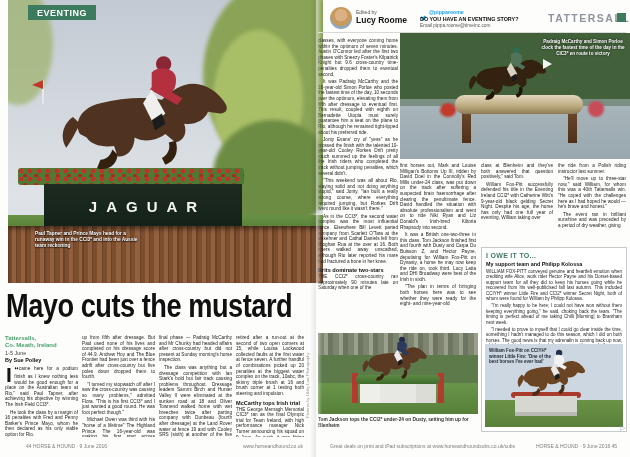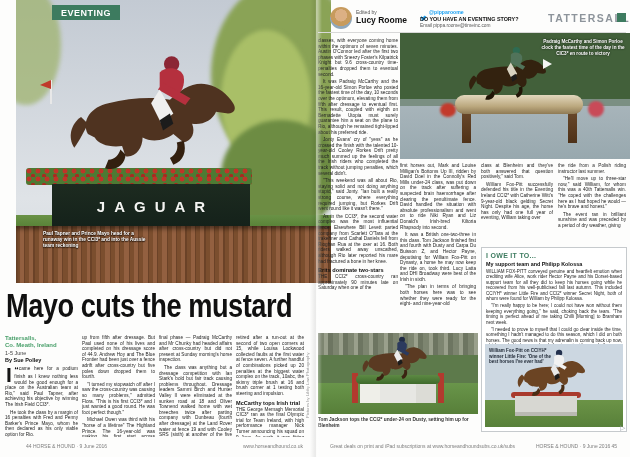--- a/index.html
+++ b/index.html
@@ -5,23 +5,23 @@
   html,body{margin:0;padding:0;background:#e9e9e9;}
   .spread{position:relative;width:630px;height:457px;background:#fdfdfc;overflow:hidden;
           font-family:"Liberation Sans", sans-serif;color:#1a1a1a;}
   .abs{position:absolute;}
   
   .bp{font-size:4.7px;line-height:5.6px;text-align:justify;margin:0 0 2px 0;color:#222;}
   .bp + .bp{text-indent:5px;}
   .subhead{font-size:5.6px;font-weight:bold;margin:3px 0 1px 0;color:#111;}
   .col{position:absolute;overflow:hidden;}
   
-  .hero{left:16px;top:0;width:315px;height:283px;overflow:hidden;background:linear-gradient(#c3cad3,#dfe3e7 70%,#d4dadf);}
+  .hero{left:8px;top:0;width:315px;height:283px;overflow:hidden;background:linear-gradient(#c3cad3,#dfe3e7 70%,#d4dadf);}
   .tag{left:28px;top:5px;background:#3d7b5f;color:#fff;font-weight:bold;font-size:9px;
-       letter-spacing:.5px;padding:3px 9px 2px 9px;z-index:30;margin-left:24px;}
+       letter-spacing:.5px;padding:3px 9px 2px 9px;z-index:30;}
   .tree{border-radius:50%;filter:blur(2px);}
   .flagpole{left:34px;top:80px;width:1.5px;height:24px;background:#e8e8e8;}
   .flagcloth{left:24px;top:80px;width:0;height:0;border-top:5px solid transparent;border-bottom:4px solid transparent;border-right:11px solid #c0392b;}
   .flowers{left:10px;top:168px;width:226px;height:17px;background-color:#4e7a33;
      background-image:radial-gradient(circle at 3px 3px,#c03428 2.1px,transparent 2.8px),
                       radial-gradient(circle at 7px 8px,#a82a20 1.8px,transparent 2.5px);
      background-size:9px 8px,11px 9px;border-radius:3px;}
   .board{left:36px;top:184px;width:198px;height:44px;background:linear-gradient(#1d2b20,#14211a);
          display:flex;align-items:center;justify-content:center;}
   .board span{color:#f4f4f2;font-weight:bold;font-size:15px;letter-spacing:9px;text-indent:9px;}

